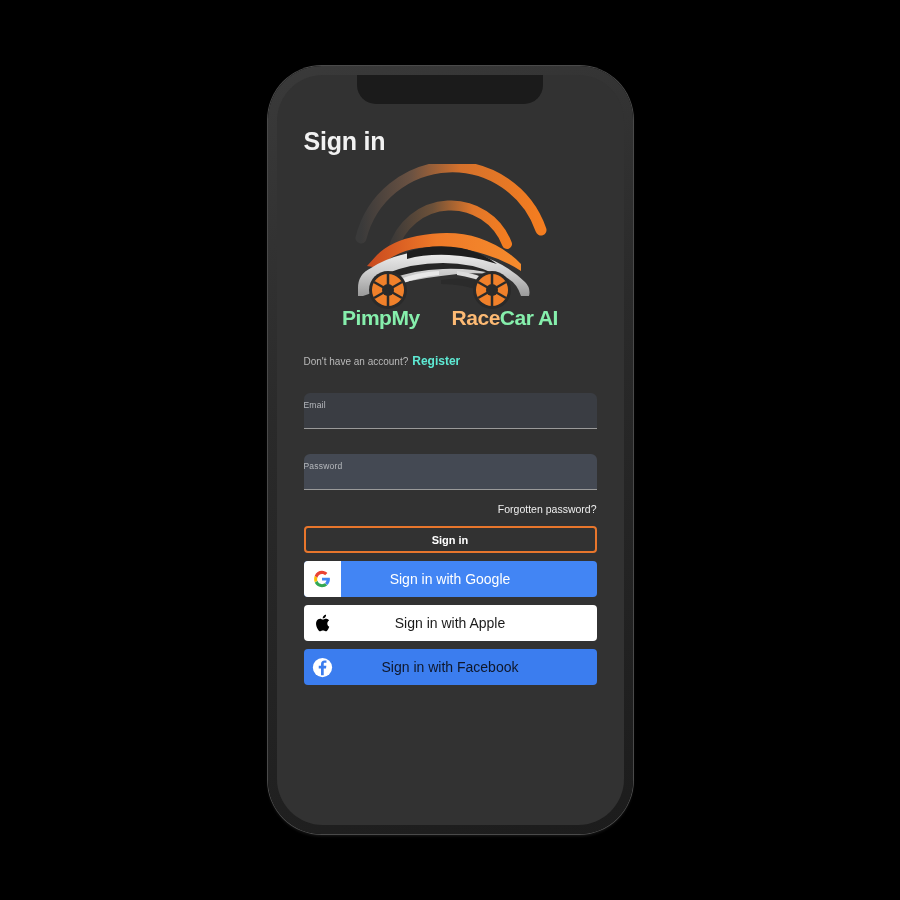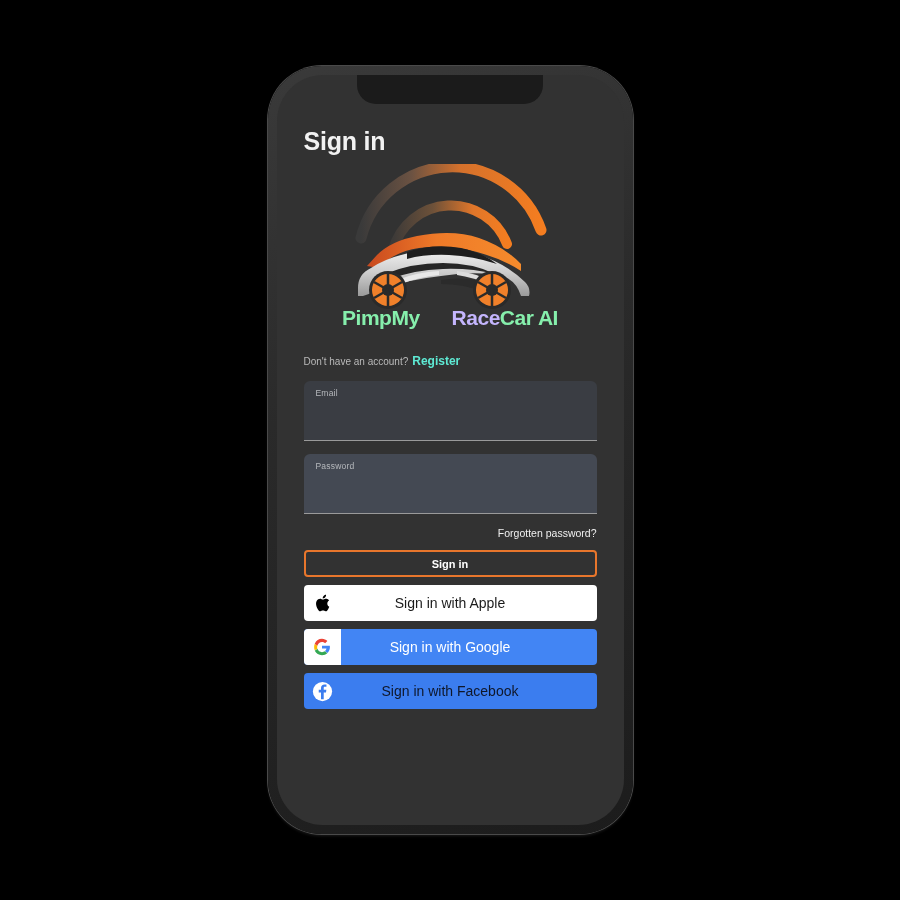--- a/index.html
+++ b/index.html
@@ -86,46 +86,46 @@
   }
 
   .logo-wordmark {
     font-size: 21px;
     font-weight: bold;
     letter-spacing: -0.5px;
     white-space: nowrap;
     margin-top: -6px;
   }
   .wm-white { color: #86efac; }
-  .wm-orange { color: #c4b5fd; margin-left: 32px; }
+  .wm-orange { color: #fdba74; margin-left: 32px; }
 
   
   .register-line {
     margin-top: 24px;
     font-size: 10px;
     color: #b9b9b9;
     display: flex;
     align-items: baseline;
     gap: 4px;
   }
   .register-link {
     color: #5eead4;
     font-size: 12px;
     font-weight: bold;
     cursor: pointer;
   }
 
   
   .field {
-    margin-top: 13px;
-    height: 60px;
+    margin-top: 25px;
+    height: 36px;
     border-radius: 6px 6px 0 0;
     background: #3c4047;
     border-bottom: 1.5px solid #9a9a9a;
-    padding: 7px 12px 0 12px;
+    padding: 7px 12px 0 0;
     position: relative;
     cursor: text;
   }
   .field.field-email { background: #3a3d43; }
   .field.field-password { background: #444953; }
 
   .field-label {
     font-size: 8.5px;
     color: #b6b9bd;
     letter-spacing: 0.2px;
@@ -327,42 +327,42 @@
         <div class="field-label">Password</div>
         <input class="field-input" type="password" placeholder="" style="">
       </div>
 
       <div class="forgot-row">
         <span class="forgot-link">Forgotten password?</span>
       </div>
 
       <button class="btn btn-signin">Sign in</button>
 
-      <button class="btn btn-social btn-apple">
-        <span class="social-icon apple-chip">
-          <svg width="15" height="18" viewBox="0 0 16 19">
-            <path d="M13.1 10.1c0-2.2 1.8-3.3 1.9-3.4-1-1.5-2.6-1.7-3.2-1.7-1.4-.1-2.7.8-3.4.8-.7 0-1.8-.8-2.9-.8-1.5 0-2.9.9-3.6 2.2-1.6 2.7-.4 6.7 1.1 8.9.7 1.1 1.6 2.3 2.7 2.2 1.1 0 1.5-.7 2.8-.7s1.7.7 2.9.7c1.2 0 1.9-1.1 2.6-2.2.8-1.2 1.2-2.4 1.2-2.5-.1 0-2.2-.9-2.1-3.5z" fill="#000000"></path>
-            <path d="M10.9 3.4c.6-.7 1-1.7.9-2.7-.9 0-2 .6-2.6 1.3-.6.6-1.1 1.6-.9 2.6 1 .1 2-.5 2.6-1.2z" fill="#000000"></path>
-          </svg>
-        </span>
-        <span>Sign in with Apple</span>
-      </button>
-
       <button class="btn btn-social btn-google">
         <span class="social-icon google-chip">
           <svg width="18" height="18" viewBox="0 0 48 48">
             <path fill="#4285F4" d="M45.1 24.5c0-1.6-.1-2.8-.4-4.1H24v7.5h11.9c-.2 2-1.5 5-4.4 7l6.7 5.2c4-3.7 6.9-9.1 6.9-15.6z"></path>
             <path fill="#34A853" d="M24 46c5.8 0 10.7-1.9 14.2-5.2l-6.7-5.2c-1.8 1.3-4.2 2.2-7.5 2.2-5.7 0-10.6-3.8-12.3-9l-7 5.4C8.2 41.1 15.5 46 24 46z"></path>
             <path fill="#FBBC05" d="M11.7 28.8c-.5-1.3-.7-2.7-.7-4.1s.3-2.8.7-4.1l-7-5.4C3.6 18 3 20.9 3 24s.6 6 1.7 8.8l7-4z"></path>
             <path fill="#EA4335" d="M24 10.7c4 0 6.8 1.7 8.3 3.2l6-5.9C34.6 4.6 29.8 2 24 2 15.5 2 8.2 6.9 4.7 15.2l7 5.4c1.7-5.2 6.6-9.9 12.3-9.9z"></path>
           </svg>
         </span>
         <span>Sign in with Google</span>
       </button>
 
+      <button class="btn btn-social btn-apple">
+        <span class="social-icon apple-chip">
+          <svg width="15" height="18" viewBox="0 0 16 19">
+            <path d="M13.1 10.1c0-2.2 1.8-3.3 1.9-3.4-1-1.5-2.6-1.7-3.2-1.7-1.4-.1-2.7.8-3.4.8-.7 0-1.8-.8-2.9-.8-1.5 0-2.9.9-3.6 2.2-1.6 2.7-.4 6.7 1.1 8.9.7 1.1 1.6 2.3 2.7 2.2 1.1 0 1.5-.7 2.8-.7s1.7.7 2.9.7c1.2 0 1.9-1.1 2.6-2.2.8-1.2 1.2-2.4 1.2-2.5-.1 0-2.2-.9-2.1-3.5z" fill="#000000"></path>
+            <path d="M10.9 3.4c.6-.7 1-1.7.9-2.7-.9 0-2 .6-2.6 1.3-.6.6-1.1 1.6-.9 2.6 1 .1 2-.5 2.6-1.2z" fill="#000000"></path>
+          </svg>
+        </span>
+        <span>Sign in with Apple</span>
+      </button>
+
       <button class="btn btn-social btn-facebook">
         <span class="social-icon fb-chip">
           <svg width="21" height="21" viewBox="0 0 24 24">
             <circle cx="12" cy="12" r="11" fill="#ffffff"></circle>
             <path d="M13.4 20.9V13.1h2.6l.4-3h-3V8.2c0-.9.2-1.5 1.5-1.5h1.6V4c-.3 0-1.2-.1-2.3-.1-2.3 0-3.9 1.4-3.9 4v2.2H7.7v3h2.6v7.8z" fill="#3b7def"></path>
           </svg>
         </span>
         <span>Sign in with Facebook</span>
       </button>
 

